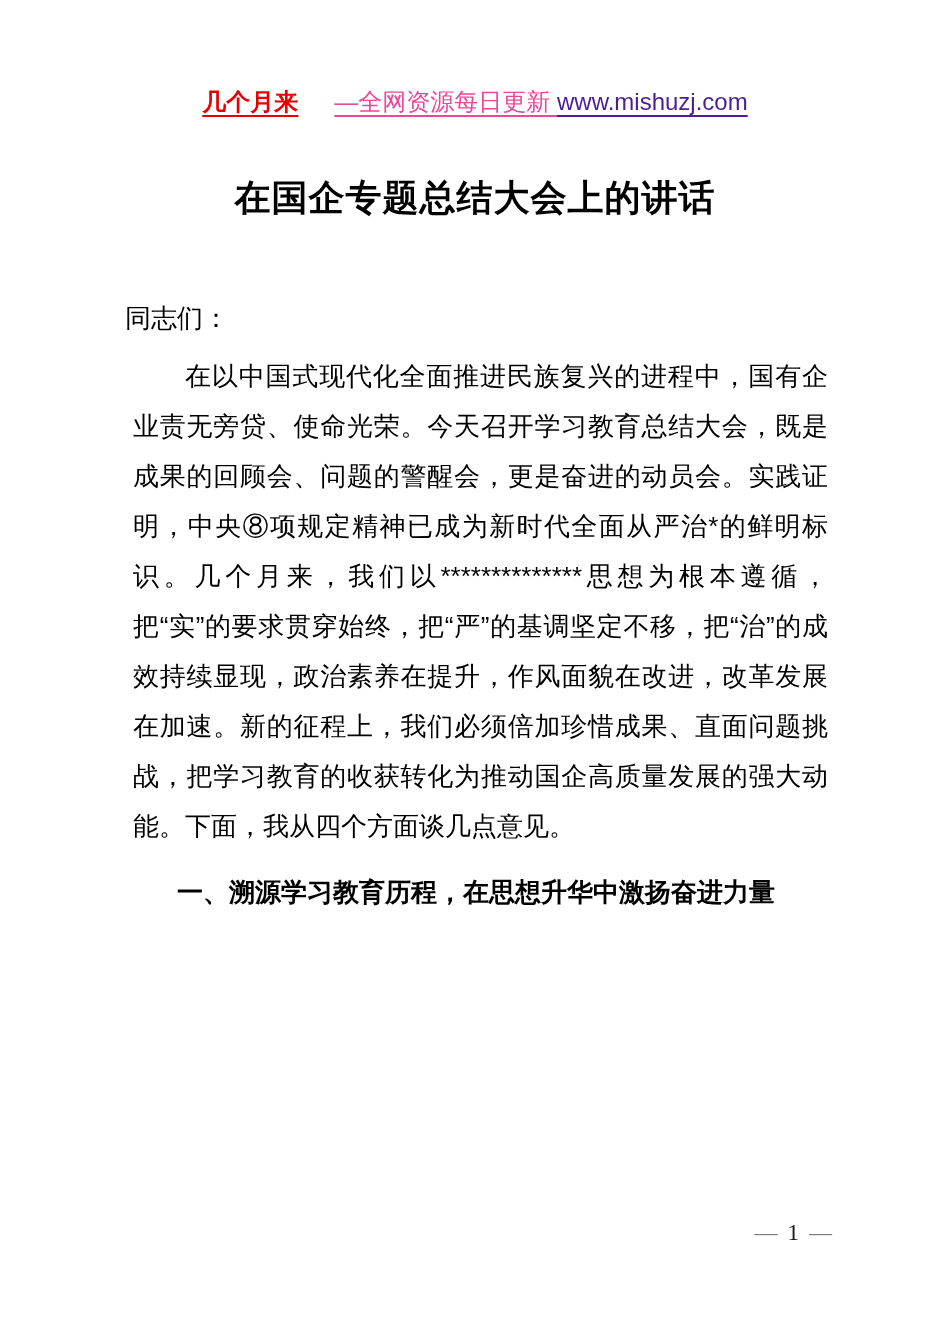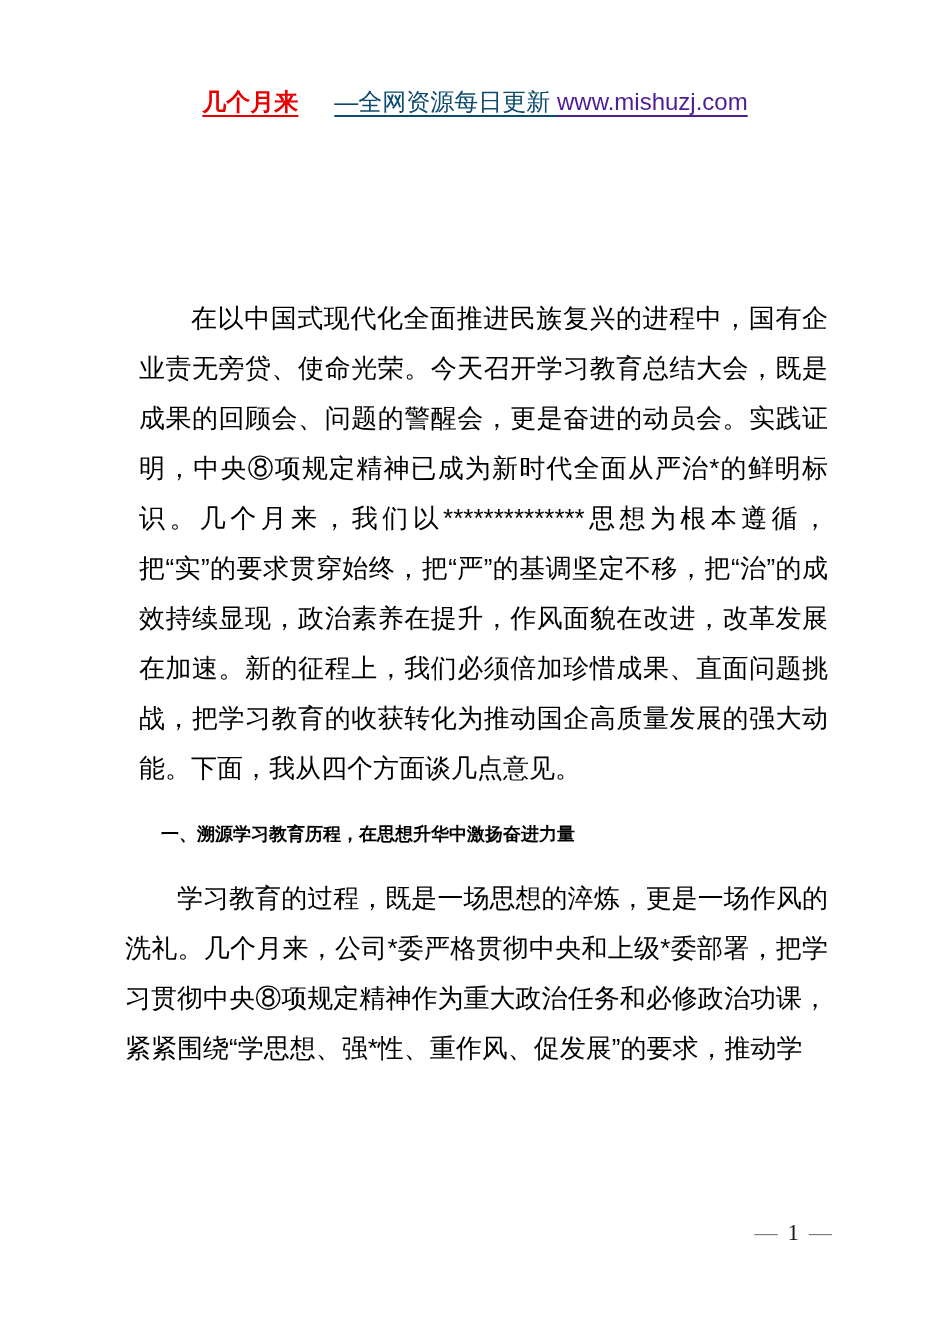--- a/index.html
+++ b/index.html
@@ -19,21 +19,21 @@
     top: 86px;
     left: 0;
     right: 0;
     text-align: center;
     font-size: 24px;
     line-height: 32px;
     white-space: nowrap;
   }
   .site-header .seg { text-decoration: underline; text-underline-offset: 5px; }
   .site-name { color: #e60000; font-weight: bold; }
-  .site-tagline { color: #0c4a6e; margin-left: 36px; }
+  .site-tagline { color: #ec4899; margin-left: 36px; }
   .site-url { color: #4c1d95; cursor: pointer; }
 
   
   .doc-title {
     position: absolute;
     top: 172px;
     left: 0;
     right: 0;
     text-align: center;
     font-size: 36px;
@@ -47,25 +47,25 @@
     position: absolute;
     top: 293px;
     left: 125px;
     width: 703px;
     font-size: 26px;
     line-height: 50px;
     text-align: justify;
     text-justify: inter-ideograph;
   }
   .salutation { margin: 0 0 8px 0; }
-  .para { margin: 0 0 16px 14px; text-indent: 2em; }
+  .para { margin: 0 0 16px 8px; text-indent: 2em; }
   .section-heading {
     margin: 0 0 14px 0;
     text-indent: 2em;
-    font-size: 18px;
+    font-size: 26px;
     font-weight: bold;
     line-height: 50px;
   }
   .para-last { margin: 0; }
 
   
   .page-footer {
     position: absolute;
     top: 1218px;
     right: 118px;
@@ -79,27 +79,28 @@
 </style>
 </head>
 <body>
 
 <div class="page">
 
   <div class="site-header">
     <span class="seg site-name">几个月来</span><span class="seg site-tagline">—全网资源每日更新 </span><span class="seg site-url">www.mishuzj.com</span>
   </div>
 
+  <div class="doc-title">在国企专题总结大会上的讲话</div>
 
   <div class="doc-body">
+    <p class="salutation">同志们：</p>
 
     <p class="para">在以中国式现代化全面推进民族复兴的进程中，国有企业责无旁贷、使命光荣。今天召开学习教育总结大会，既是成果的回顾会、问题的警醒会，更是奋进的动员会。实践证明，中央⑧项规定精神已成为新时代全面从严治*的鲜明标识。几个月来，我们以**************思想为根本遵循，把“实”的要求贯穿始终，把“严”的基调坚定不移，把“治”的成效持续显现，政治素养在提升，作风面貌在改进，改革发展在加速。新的征程上，我们必须倍加珍惜成果、直面问题挑战，把学习教育的收获转化为推动国企高质量发展的强大动能。下面，我从四个方面谈几点意见。</p>
 
     <p class="section-heading">一、溯源学习教育历程，在思想升华中激扬奋进力量</p>
 
-    <p class="para para-last">学习教育的过程，既是一场思想的淬炼，更是一场作风的洗礼。几个月来，公司*委严格贯彻中央和上级*委部署，把学习贯彻中央⑧项规定精神作为重大政治任务和必修政治功课，紧紧围绕“学思想、强*性、重作风、促发展”的要求，推动学</p>
   </div>
 
   <div class="page-footer">
     <span class="dash">—</span><span class="num">1</span><span class="dash">—</span>
   </div>
 
 </div>
 
 </body></html>

